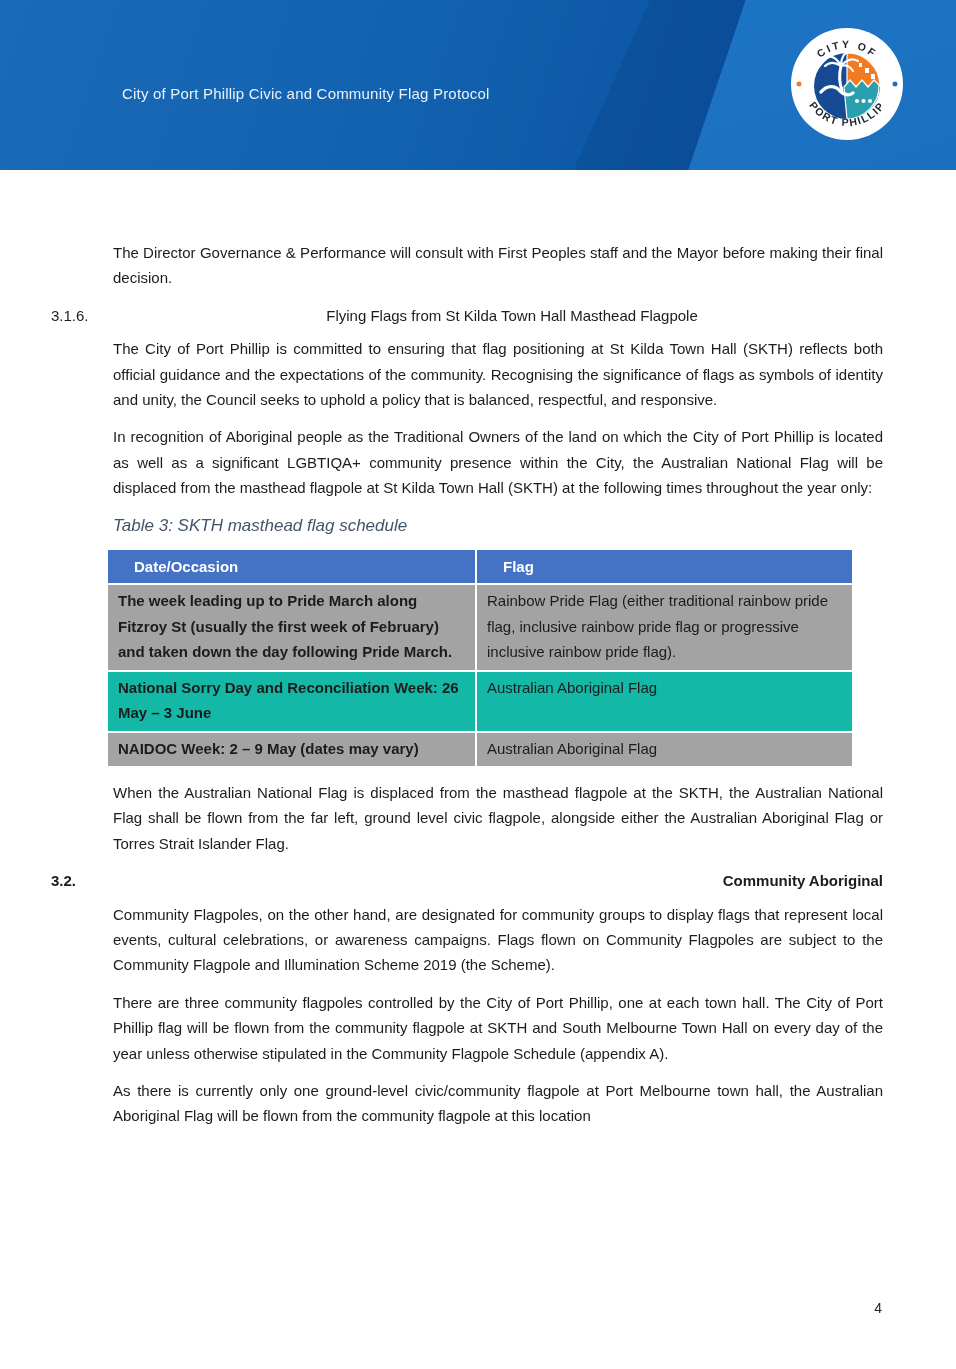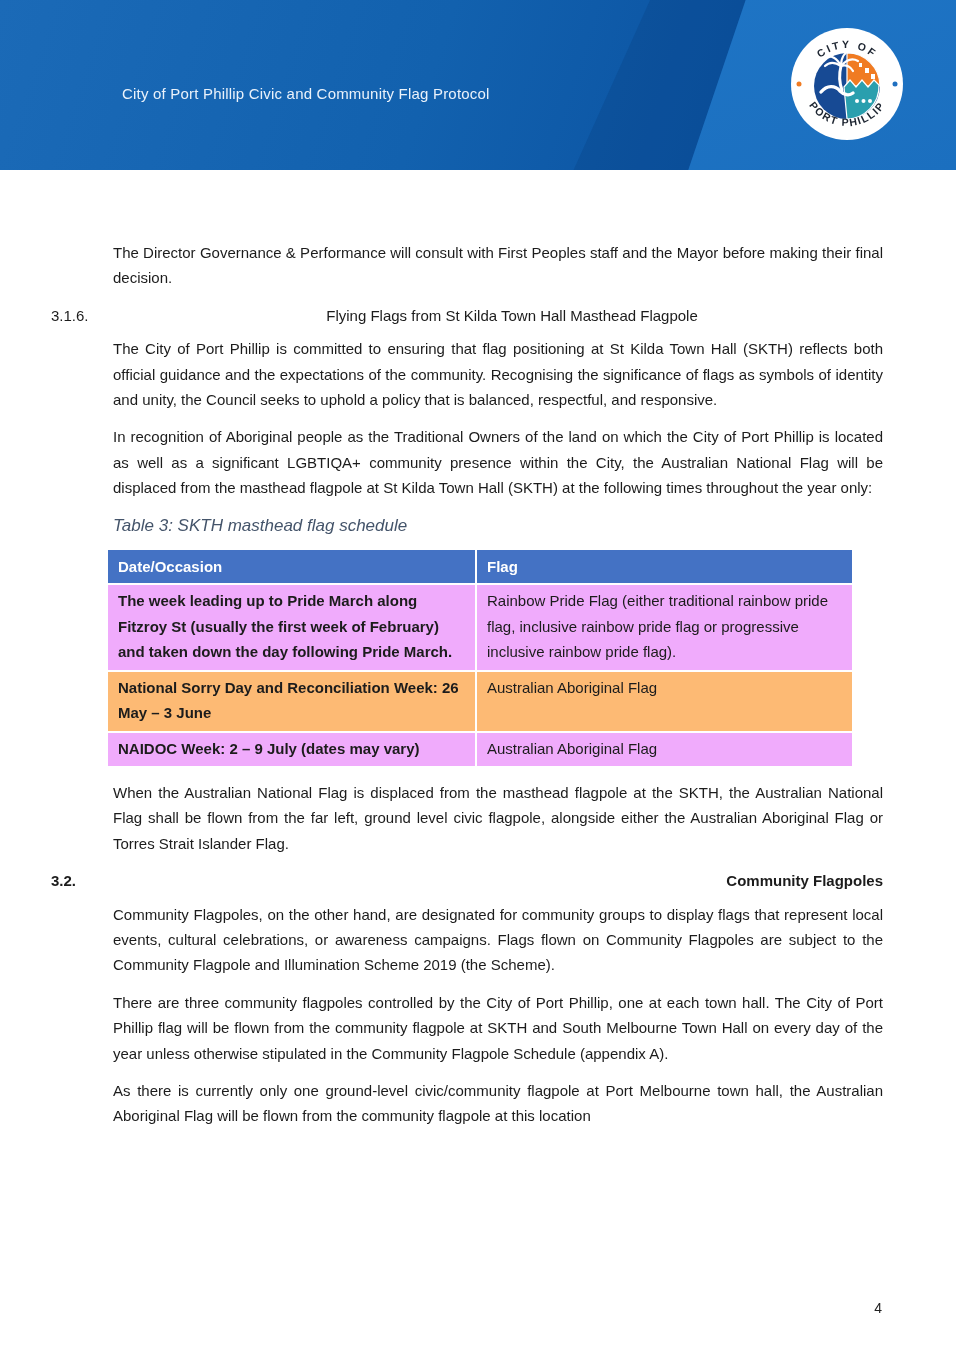--- a/index.html
+++ b/index.html
@@ -41,27 +41,27 @@
   .caption{
     font-size:17px;font-style:italic;color:#44546a;margin:0 0 10px 0;text-align:left;
   }
   
   table.flag-table{
     border-collapse:separate;border-spacing:2px;
     width:748px;margin:0 0 12px -7px;table-layout:fixed;
   }
   table.flag-table th{
     background:#4472c4;color:#ffffff;font-weight:bold;text-align:left;
-    padding:4px 10px;font-size:15px;line-height:25.4px;
+    padding:4px 26px;font-size:15px;line-height:25.4px;
   }
   table.flag-table td{
     padding:3px 10px 5px 10px;font-size:15px;line-height:25.4px;
-    vertical-align:top;text-align:left;background:#fdba74;
+    vertical-align:top;text-align:left;background:#14b8a6;
   }
-  table.flag-table tr.alt td{background:#f0abfc;}
+  table.flag-table tr.alt td{background:#a3a3a3;}
   table.flag-table td.occ{font-weight:bold;}
   .page-number{position:absolute;right:74px;top:1300px;font-size:14px;color:#222;}
 </style>
 </head>
 <body>
 
 <div class="page">
 
   <div class="banner">
     <div class="banner-wedge"></div>
@@ -139,31 +139,31 @@
       <tbody>
         <tr class="alt">
           <td class="occ">The week leading up to Pride March along Fitzroy St (usually the first week of February) and taken down the day following Pride March.</td>
           <td>Rainbow Pride Flag (either traditional rainbow pride flag, inclusive rainbow pride flag or progressive inclusive rainbow pride flag).</td>
         </tr>
         <tr>
           <td class="occ">National Sorry Day and Reconciliation Week: 26 May – 3 June</td>
           <td>Australian Aboriginal Flag</td>
         </tr>
         <tr class="alt">
-          <td class="occ">NAIDOC Week: 2 – 9 July (dates may vary)</td>
+          <td class="occ">NAIDOC Week: 2 – 9 May (dates may vary)</td>
           <td>Australian Aboriginal Flag</td>
         </tr>
       </tbody>
     </table>
 
     <p>When the Australian National Flag is displaced from the masthead flagpole at the SKTH, the Australian National Flag shall be flown from the far left, ground level civic flagpole, alongside either the Australian Aboriginal Flag or Torres Strait Islander Flag.</p>
 
     <div class="section-heading">
       <span class="sec-num">3.2.</span>
-      <span class="sec-title">Community Flagpoles</span>
+      <span class="sec-title">Community Aboriginal</span>
     </div>
 
     <p>Community Flagpoles, on the other hand, are designated for community groups to display flags that represent local events, cultural celebrations, or awareness campaigns. Flags flown on Community Flagpoles are subject to the Community Flagpole and Illumination Scheme 2019 (the Scheme).</p>
 
     <p>There are three community flagpoles controlled by the City of Port Phillip, one at each town hall. The City of Port Phillip flag will be flown from the community flagpole at SKTH and South Melbourne Town Hall on every day of the year unless otherwise stipulated in the Community Flagpole Schedule (appendix A).</p>
 
     <p>As there is currently only one ground-level civic/community flagpole at Port Melbourne town hall, the Australian Aboriginal Flag will be flown from the community flagpole at this location</p>
 
   </div>
 

